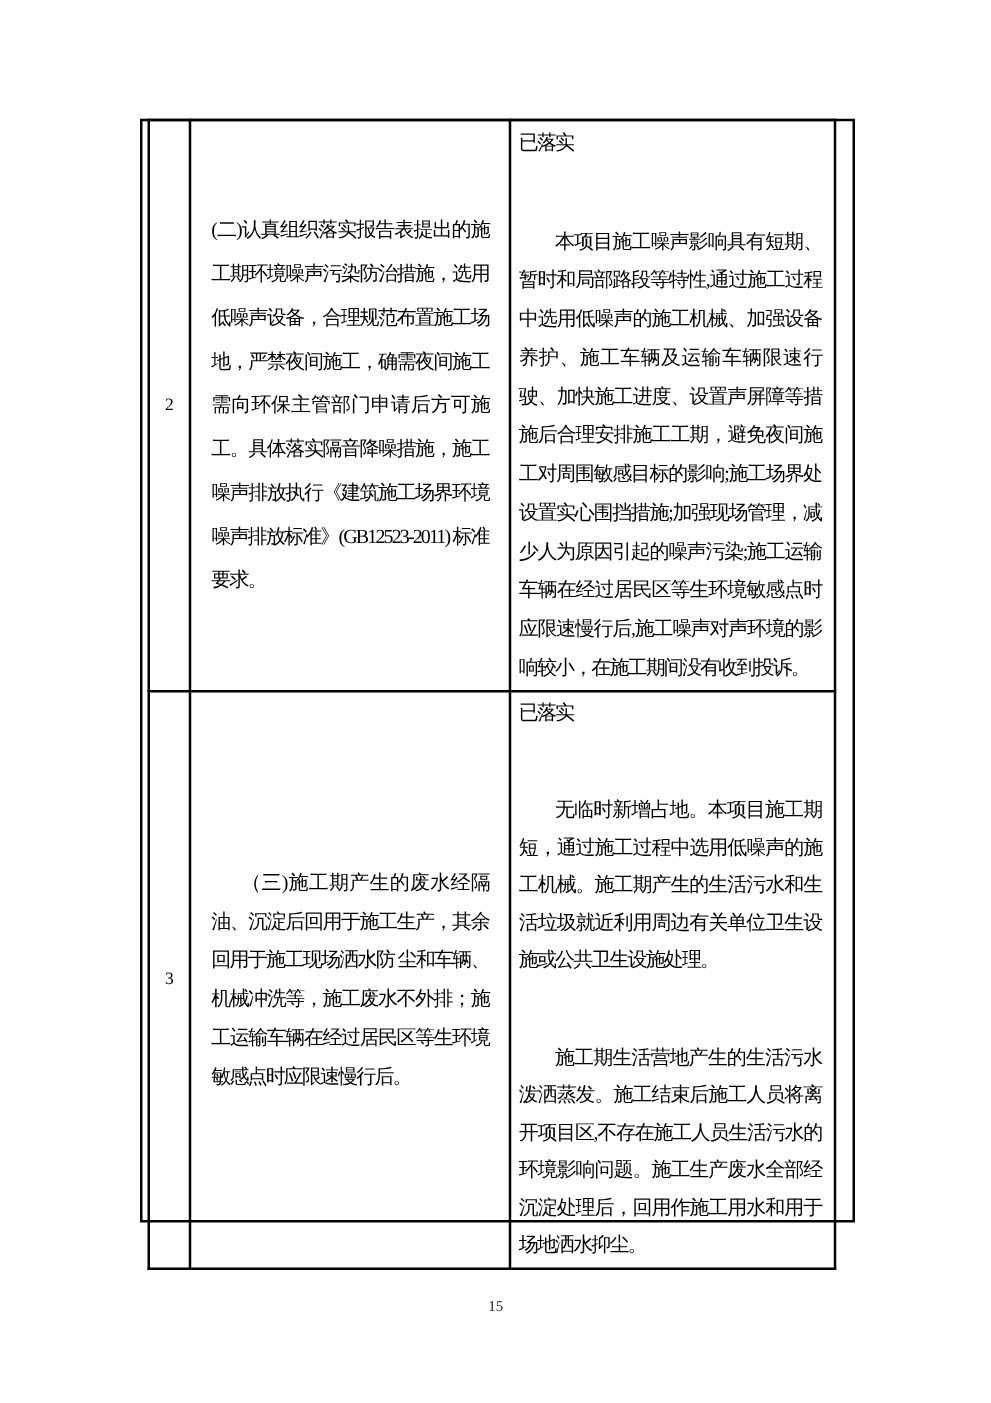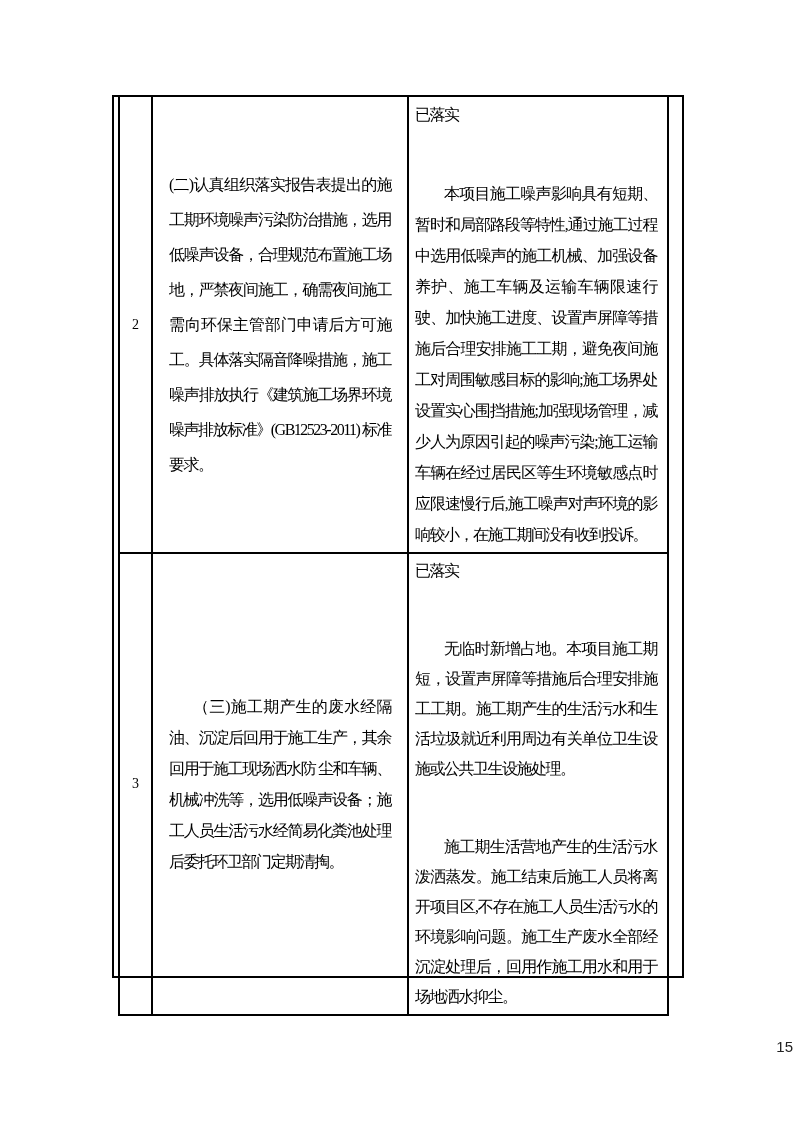--- a/index.html
+++ b/index.html
@@ -75,25 +75,25 @@
   }
   .row-3 .status-cell p { line-height: 30px; }
   .status-label { text-align: left; }
   .status-text  { text-align: justify; text-indent: 29px; margin-top: 48px; }
 
   .page-number {
     position: absolute;
     left: 0;
     right: 0;
     top: 1038px;
-    text-align: right;
-    font-size: 15px;
+    text-align: center;
+    font-size: 12px;
     letter-spacing: 0;
     color: #222222;
-    font-family: Liberation Sans, sans-serif;
+    font-family: Liberation Serif, serif;
   }
 </style>
 </head>
 <body>
 
 <div class="page">
 
   <div class="outer-box">
 
     <table class="inner-table">
@@ -109,25 +109,25 @@
             <p>(二)认真组织落实报告表提出的施工期环境噪声污染防治措施，选用低噪声设备，合理规范布置施工场地，严禁夜间施工，确需夜间施工需向环保主管部门申请后方可施工。具体落实隔音降噪措施，施工噪声排放执行《建筑施工场界环境噪声排放标准》(GB12523-2011) 标准要求。</p>
           </td>
           <td class="status-cell">
             <p class="status-label">已落实</p>
             <p class="status-text">本项目施工噪声影响具有短期、暂时和局部路段等特性,通过施工过程中选用低噪声的施工机械、加强设备养护、施工车辆及运输车辆限速行驶、加快施工进度、设置声屏障等措施后合理安排施工工期，避免夜间施工对周围敏感目标的影响;施工场界处设置实心围挡措施;加强现场管理，减少人为原因引起的噪声污染;施工运输车辆在经过居民区等生环境敏感点时应限速慢行后,施工噪声对声环境的影响较小，在施工期间没有收到投诉。</p>
           </td>
         </tr>
         <tr class="row-3">
           <td class="num-cell">3</td>
           <td class="measure-cell">
-            <p>（三)施工期产生的废水经隔油、沉淀后回用于施工生产，其余回用于施工现场洒水防 尘和车辆、机械冲洗等，选用低噪声设备；施工人员生活污水经简易化粪池处理后委托环卫部门定期清掏。</p>
+            <p>（三)施工期产生的废水经隔油、沉淀后回用于施工生产，其余回用于施工现场洒水防 尘和车辆、机械冲洗等，施工废水不外排；施工运输车辆在经过居民区等生环境敏感点时应限速慢行后。</p>
           </td>
           <td class="status-cell">
             <p class="status-label">已落实</p>
-            <p class="status-text">无临时新增占地。本项目施工期短，设置声屏障等措施后合理安排施工工期。施工期产生的生活污水和生活垃圾就近利用周边有关单位卫生设施或公共卫生设施处理。</p>
+            <p class="status-text">无临时新增占地。本项目施工期短，通过施工过程中选用低噪声的施工机械。施工期产生的生活污水和生活垃圾就近利用周边有关单位卫生设施或公共卫生设施处理。</p>
             <p class="status-text">施工期生活营地产生的生活污水泼洒蒸发。施工结束后施工人员将离开项目区,不存在施工人员生活污水的环境影响问题。施工生产废水全部经沉淀处理后，回用作施工用水和用于场地洒水抑尘。</p>
           </td>
         </tr>
       </tbody>
     </table>
 
   </div>
 
   <div class="page-number">15</div>
 

